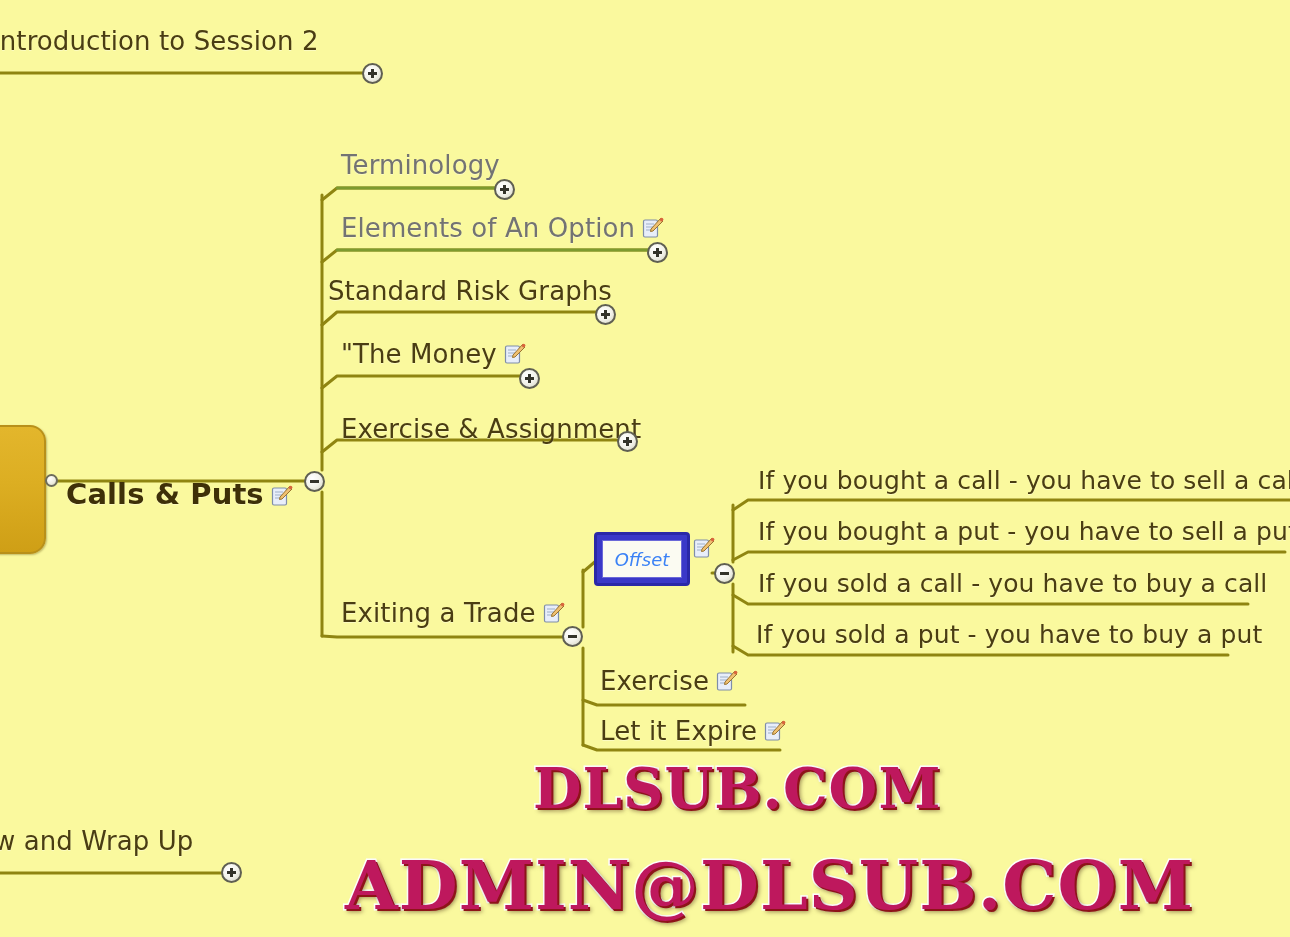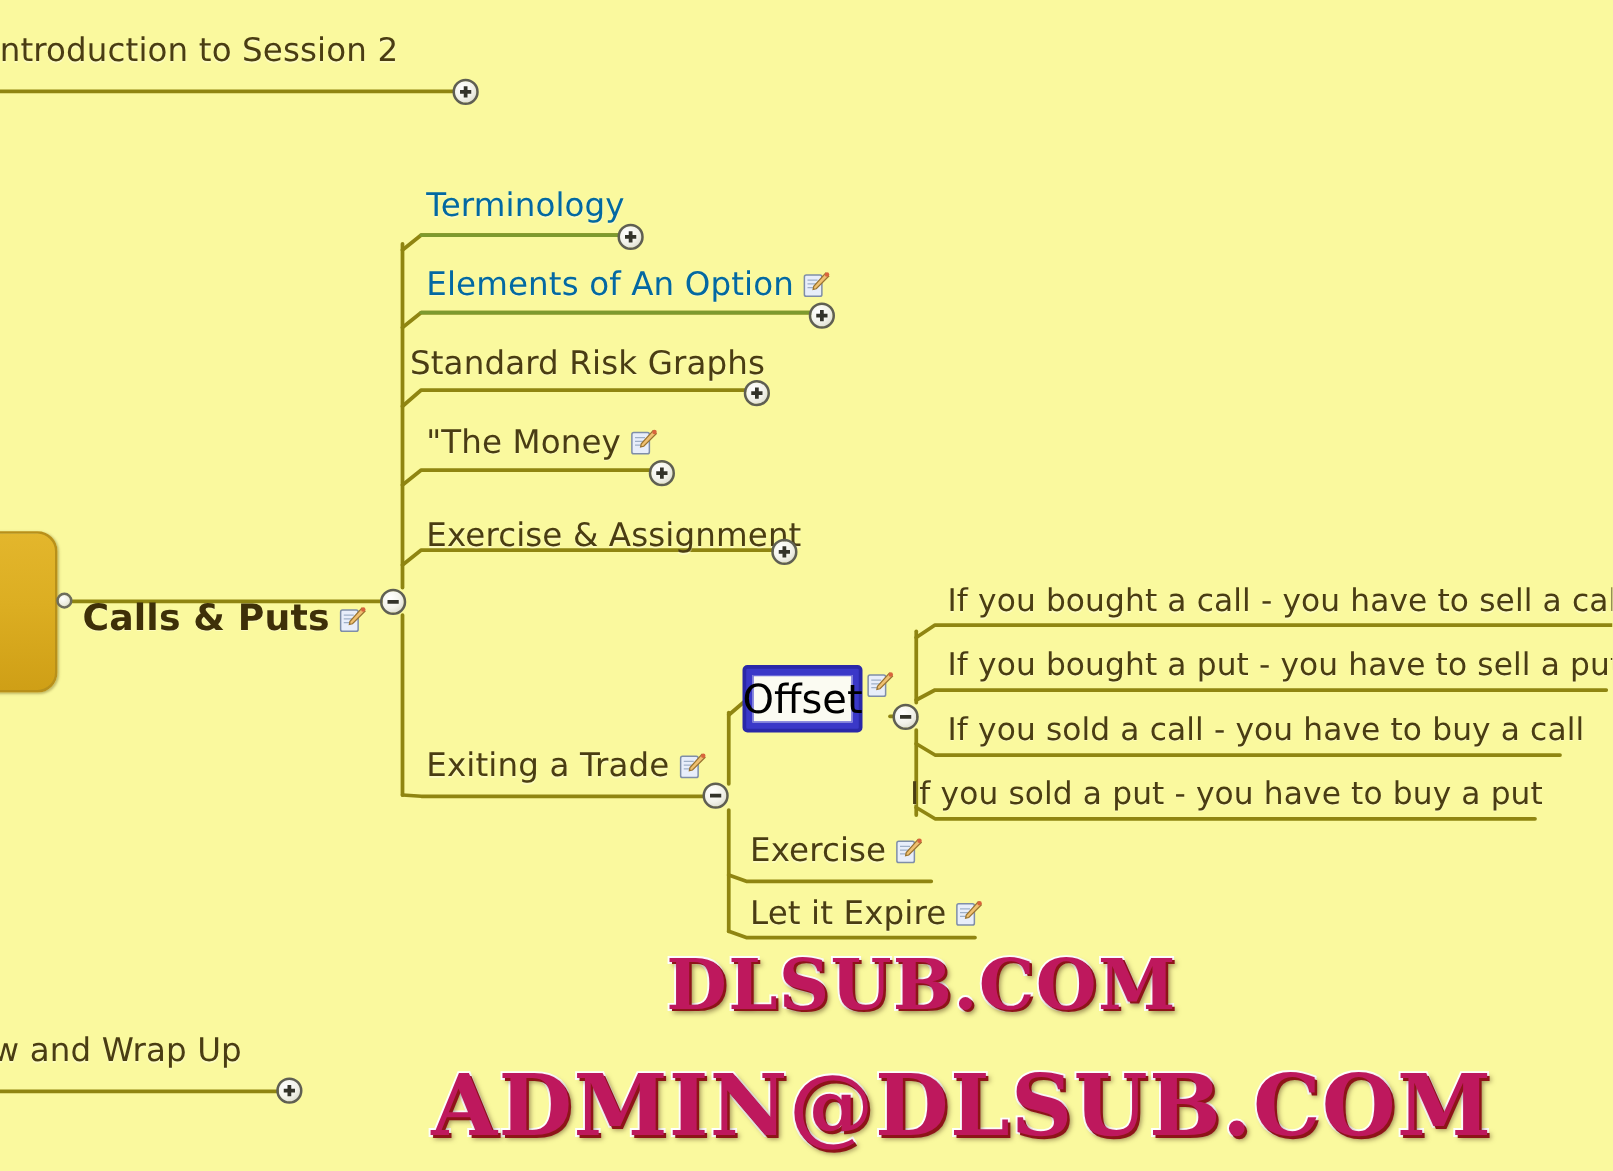--- a/index.html
+++ b/index.html
@@ -43,21 +43,21 @@
     display: flex;
     align-items: flex-end;
     line-height: 1;
   }
   .node .txt {
     font-size: 26px;
     color: #4a3d12;
     letter-spacing: .1px;
     text-shadow: 0 1px 0 rgba(255,255,255,.35);
   }
-  .node.green .txt { color: #0369a1; }
+  .node.green .txt { color: #737373; }
   .node.big .txt {
     font-size: 29px;
     font-weight: bold;
     color: #3e3008;
   }
   .node.small .txt { font-size: 25px; }
 
   
   .note-icon {
     position: relative;
@@ -116,22 +116,23 @@
     width: 100%;
     height: 100%;
     background: #fbfbf2;
     border: 1px solid #6a68d8;
     box-sizing: border-box;
     display: flex;
     align-items: center;
     justify-content: center;
   }
   .selected-box .inner span {
-    font-size: 32px;
-    color: #000000;
+    font-size: 18px;
+    color: #3b82f6;
+    font-style: italic;
   }
 
   
   .watermark {
     position: absolute;
     font-family: "DejaVu Serif", "Liberation Serif", serif;
     font-weight: bold;
     color: #be185d;
     letter-spacing: 1px;
     -webkit-text-stroke: 3px #ffffff;
@@ -316,21 +317,21 @@
 
   <div class="node small" style="left:758px;top:468px;">
     <span class="txt">If you bought a call  -   you have to sell a call</span>
   </div>
   <div class="node small" style="left:758px;top:519px;">
     <span class="txt">If you bought a put  -   you have to sell a put</span>
   </div>
   <div class="node small" style="left:758px;top:571px;">
     <span class="txt">If you sold a call -   you have to buy a call</span>
   </div>
-  <div class="node small" style="left:728px;top:622px;">
+  <div class="node small" style="left:756px;top:622px;">
     <span class="txt">If you sold a put - you have to buy a put</span>
   </div>
 
   <div class="node" style="left:600px;top:668px;">
     <span class="txt">Exercise</span>
     <span class="note-icon">
       <svg viewBox="0 0 22 22" width="22" height="22">
         <rect x="1.5" y="3" width="14" height="17" rx="1.5" fill="#e8eefa" stroke="#7f8ea8" stroke-width="1.2"></rect>
         <line x1="4" y1="7" x2="12" y2="7" stroke="#9fb0c8" stroke-width="1"></line>
         <line x1="4" y1="10" x2="12" y2="10" stroke="#9fb0c8" stroke-width="1"></line>

